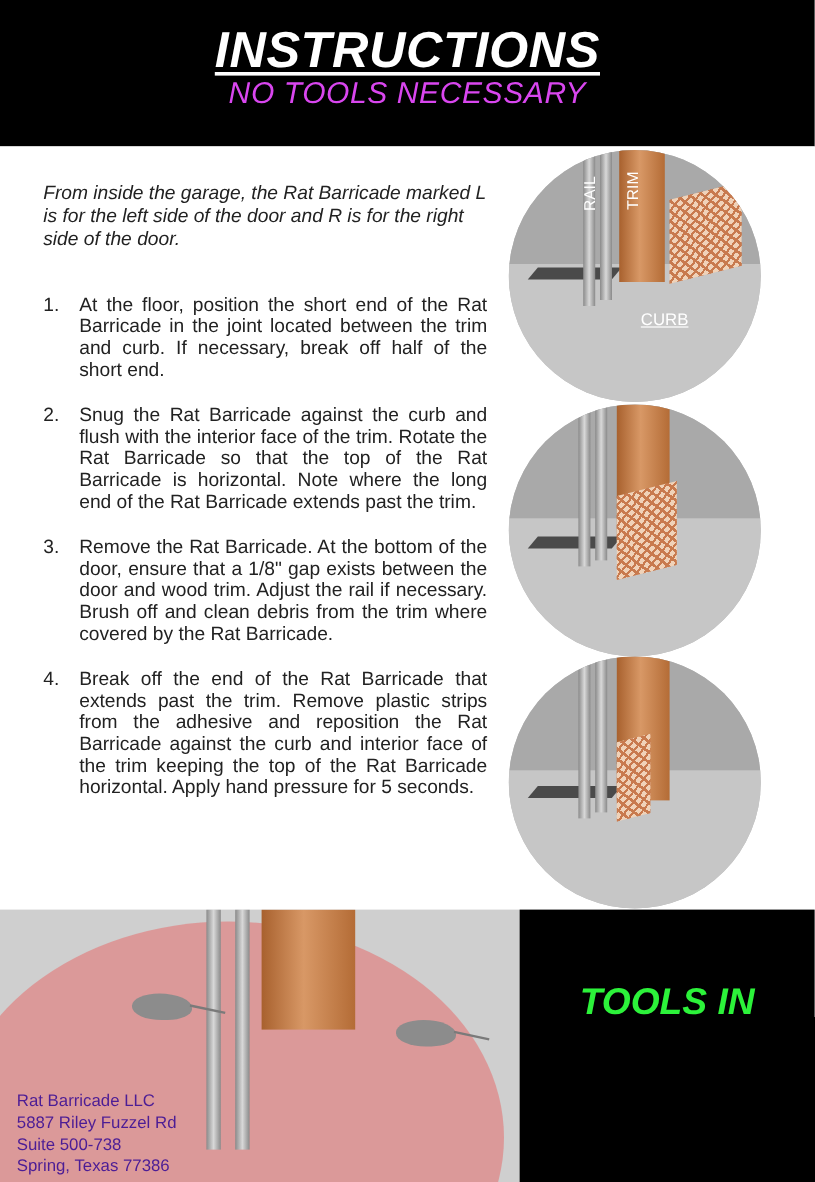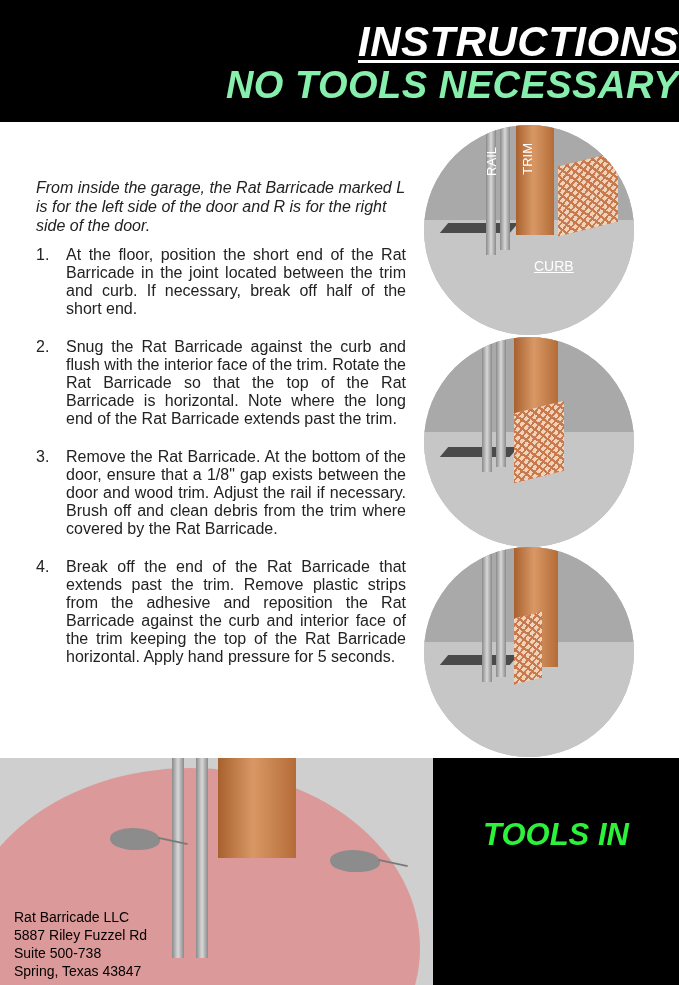--- a/index.html
+++ b/index.html
@@ -2,38 +2,38 @@
 <html><head>
 <meta charset="utf-8">
 <style>
   html, body { margin: 0; padding: 0; }
   body {
     width: 679px; height: 985px; position: relative; overflow: hidden;
     background: #ffffff; font-family: "Liberation Sans", sans-serif;
   }
   .header {
     position: absolute; left: 0; top: 0; width: 679px; height: 122px;
-    background: #000000; text-align: right;
+    background: #000000; text-align: center;
   }
   .header .line1 {
     position: absolute; left: 0; width: 100%; top: 18px;
     font-family: "Liberation Sans", sans-serif; font-weight: bold; font-style: italic;
     font-size: 42px; color: #ffffff; letter-spacing: 0.5px;
     text-decoration: underline; text-decoration-thickness: 3px; text-underline-offset: 4px;
   }
   .header .line2 {
     position: absolute; left: 0; width: 100%; top: 64px;
-    font-weight: bold; font-style: italic; font-size: 38px; color: #86efac; letter-spacing: 0.5px;
+    font-weight: normal; font-style: italic; font-size: 25px; color: #d946ef; letter-spacing: 0.5px;
   }
   .content {
     position: absolute; left: 0; top: 122px; width: 679px; height: 636px; background: #fff;
   }
   .intro {
     position: absolute; left: 36px; top: 30px; width: 375px;
-    font-style: italic; font-size: 16px; line-height: 19px; color: #222; margin-top: 26px;
+    font-style: italic; font-size: 16px; line-height: 19px; color: #222;
   }
   .steps { position: absolute; left: 36px; top: 124px; width: 370px; margin: 0; padding: 0; list-style: none; }
   .step { position: relative; padding-left: 30px; font-size: 16px; line-height: 18px; color: #222; text-align: justify; margin-bottom: 20px; }
   .step .num { position: absolute; left: 0; top: 0; }
   .circle {
     position: absolute; width: 210px; height: 210px; border-radius: 50%; overflow: hidden;
     background: #b8b8b8;
   }
   .c1 { left: 424px; top: 3px; }
   .c2 { left: 424px; top: 215px; }
@@ -56,21 +56,21 @@
   }
   .footer-right {
     position: absolute; left: 433px; top: 758px; width: 246px; height: 227px; background: #000;
   }
   .slogan {
     position: absolute; left: 0; top: 60px; width: 246px; text-align: center;
     font-weight: bold; font-style: italic; font-size: 31px; line-height: 33px; color: #2cf23a;
   }
   .fan { position: absolute; background: rgba(230, 110, 110, 0.55); border-radius: 50%; }
   .address {
-    position: absolute; left: 14px; top: 150px; font-size: 14px; line-height: 18px; color: #000000;
+    position: absolute; left: 14px; top: 150px; font-size: 14px; line-height: 18px; color: #4c1d95;
   }
   .rat { position: absolute; width: 50px; height: 22px; background: #8c8c8c; border-radius: 50% 60% 45% 55%; }
   .rat::after { content: ""; position: absolute; right: -28px; top: 12px; width: 30px; height: 2px; background: #7a7a7a; transform: rotate(12deg); }
 </style>
 </head>
 <body>
 
 <div class="header">
   <div class="line1">INSTRUCTIONS</div>
   <div class="line2">NO TOOLS NECESSARY</div>
@@ -136,21 +136,21 @@
   <div class="fan" style="left:-40px; top:10px; width:460px; height:360px;"></div>
   <div class="rail" style="left:172px; top:0; height:200px; width:12px;"></div>
   <div class="rail" style="left:196px; top:0; height:200px; width:12px;"></div>
   <div class="trim" style="left:218px; top:0; width:78px; height:100px;"></div>
   <div class="rat" style="left:110px; top:70px;"></div>
   <div class="rat" style="left:330px; top:92px;"></div>
   <div class="address">
     <div>Rat Barricade LLC</div>
     <div>5887 Riley Fuzzel Rd</div>
     <div>Suite 500-738</div>
-    <div>Spring, Texas 43847</div>
+    <div>Spring, Texas 77386</div>
   </div>
 </div>
 
 <div class="footer-right">
   <div class="slogan">
     <div>TOOLS IN</div>
   </div>
 </div>
 
 </body></html>

